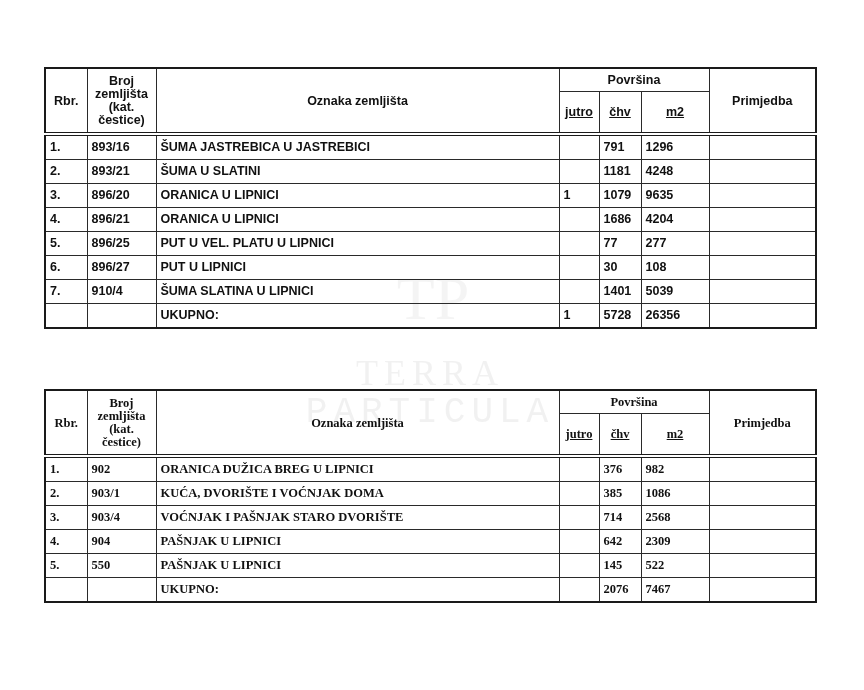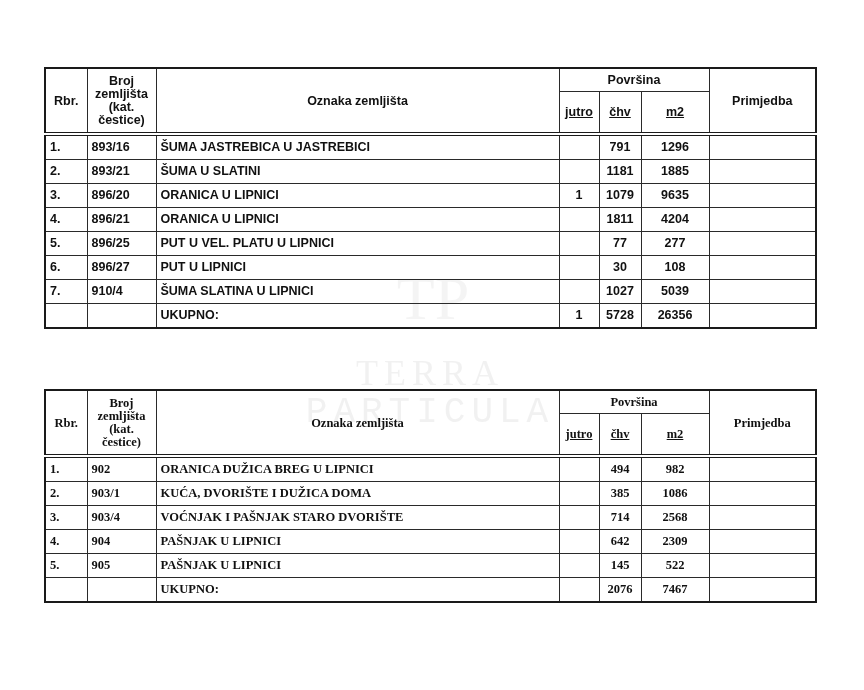--- a/index.html
+++ b/index.html
@@ -12,21 +12,21 @@
   #t1 { top: 67px; font-family: "Liberation Sans", sans-serif; font-weight: bold; font-size: 12.5px; }
   #t2 { top: 389px; font-family: "Liberation Serif", serif; font-weight: bold; font-size: 12.5px; }
   .tbl td, .tbl th { border: 1px solid #2a2a2a; padding: 0 4px; overflow: hidden; white-space: nowrap; }
   .tbl th { font-weight: bold; text-align: center; line-height: 12px; }
   .tbl thead tr.h1 th { height: 22px; }
   .tbl thead tr.h2 th { height: 40px; }
   .tbl thead th.wrap { white-space: normal; line-height: 13px; padding: 1px 2px; }
   .tbl thead tr:last-child th { border-bottom: 4px double #1a1a1a; text-decoration: underline; }
   .tbl thead th.rowspan { border-bottom: 4px double #1a1a1a; }
   .tbl tbody td { height: 23px; line-height: 23px; }
-  .num { text-align: center; }
+  .num { text-align: left; }
   .wm { position: absolute; color: rgba(180,180,180,0.18); pointer-events: none; text-align: center; }
   .wm-logo { left: 358px; top: 250px; width: 150px; font-family: "Liberation Serif", serif; font-size: 62px; line-height: 96px; color: rgba(170,170,170,0.13); }
   .wm-t1 { left: 330px; top: 352px; width: 200px; font-family: "Liberation Serif", serif; font-size: 36px; letter-spacing: 6px; color: rgba(170,170,170,0.16); }
   .wm-t2 { left: 300px; top: 392px; width: 260px; font-family: Liberation Mono, monospace; font-size: 36px; letter-spacing: 6px; color: rgba(170,170,170,0.16); }
 </style>
 </head>
 <body>
 
 <div class="wm wm-logo">TP</div>
 <div class="wm wm-t1">TERRA</div>
@@ -65,38 +65,38 @@
         <td class="num">791</td>
         <td class="num">1296</td>
         <td></td>
       </tr>
       <tr>
         <td>2.</td>
         <td>893/21</td>
         <td>ŠUMA U SLATINI</td>
         <td class="num"></td>
         <td class="num">1181</td>
-        <td class="num">1885</td>
+        <td class="num">4248</td>
         <td></td>
       </tr>
       <tr>
         <td>3.</td>
         <td>896/20</td>
         <td>ORANICA U LIPNICI</td>
         <td class="num">1</td>
         <td class="num">1079</td>
         <td class="num">9635</td>
         <td></td>
       </tr>
       <tr>
         <td>4.</td>
         <td>896/21</td>
         <td>ORANICA U LIPNICI</td>
         <td class="num"></td>
-        <td class="num">1811</td>
+        <td class="num">1686</td>
         <td class="num">4204</td>
         <td></td>
       </tr>
       <tr>
         <td>5.</td>
         <td>896/25</td>
         <td>PUT U VEL. PLATU U LIPNICI</td>
         <td class="num"></td>
         <td class="num">77</td>
         <td class="num">277</td>
@@ -109,21 +109,21 @@
         <td class="num"></td>
         <td class="num">30</td>
         <td class="num">108</td>
         <td></td>
       </tr>
       <tr>
         <td>7.</td>
         <td>910/4</td>
         <td>ŠUMA SLATINA U LIPNICI</td>
         <td class="num"></td>
-        <td class="num">1027</td>
+        <td class="num">1401</td>
         <td class="num">5039</td>
         <td></td>
       </tr>
       <tr>
         <td></td>
         <td></td>
         <td>UKUPNO:</td>
         <td class="num">1</td>
         <td class="num">5728</td>
         <td class="num">26356</td>
@@ -155,28 +155,28 @@
       <th>čhv</th>
       <th>m2</th>
     </tr>
   </thead>
   <tbody id="t2-body">
       <tr>
         <td>1.</td>
         <td>902</td>
         <td>ORANICA DUŽICA BREG U LIPNICI</td>
         <td class="num"></td>
-        <td class="num">494</td>
+        <td class="num">376</td>
         <td class="num">982</td>
         <td></td>
       </tr>
       <tr>
         <td>2.</td>
         <td>903/1</td>
-        <td>KUĆA, DVORIŠTE I DUŽICA DOMA</td>
+        <td>KUĆA, DVORIŠTE I VOĆNJAK DOMA</td>
         <td class="num"></td>
         <td class="num">385</td>
         <td class="num">1086</td>
         <td></td>
       </tr>
       <tr>
         <td>3.</td>
         <td>903/4</td>
         <td>VOĆNJAK I PAŠNJAK STARO DVORIŠTE</td>
         <td class="num"></td>
@@ -188,21 +188,21 @@
         <td>4.</td>
         <td>904</td>
         <td>PAŠNJAK U LIPNICI</td>
         <td class="num"></td>
         <td class="num">642</td>
         <td class="num">2309</td>
         <td></td>
       </tr>
       <tr>
         <td>5.</td>
-        <td>905</td>
+        <td>550</td>
         <td>PAŠNJAK U LIPNICI</td>
         <td class="num"></td>
         <td class="num">145</td>
         <td class="num">522</td>
         <td></td>
       </tr>
       <tr>
         <td></td>
         <td></td>
         <td>UKUPNO:</td>

